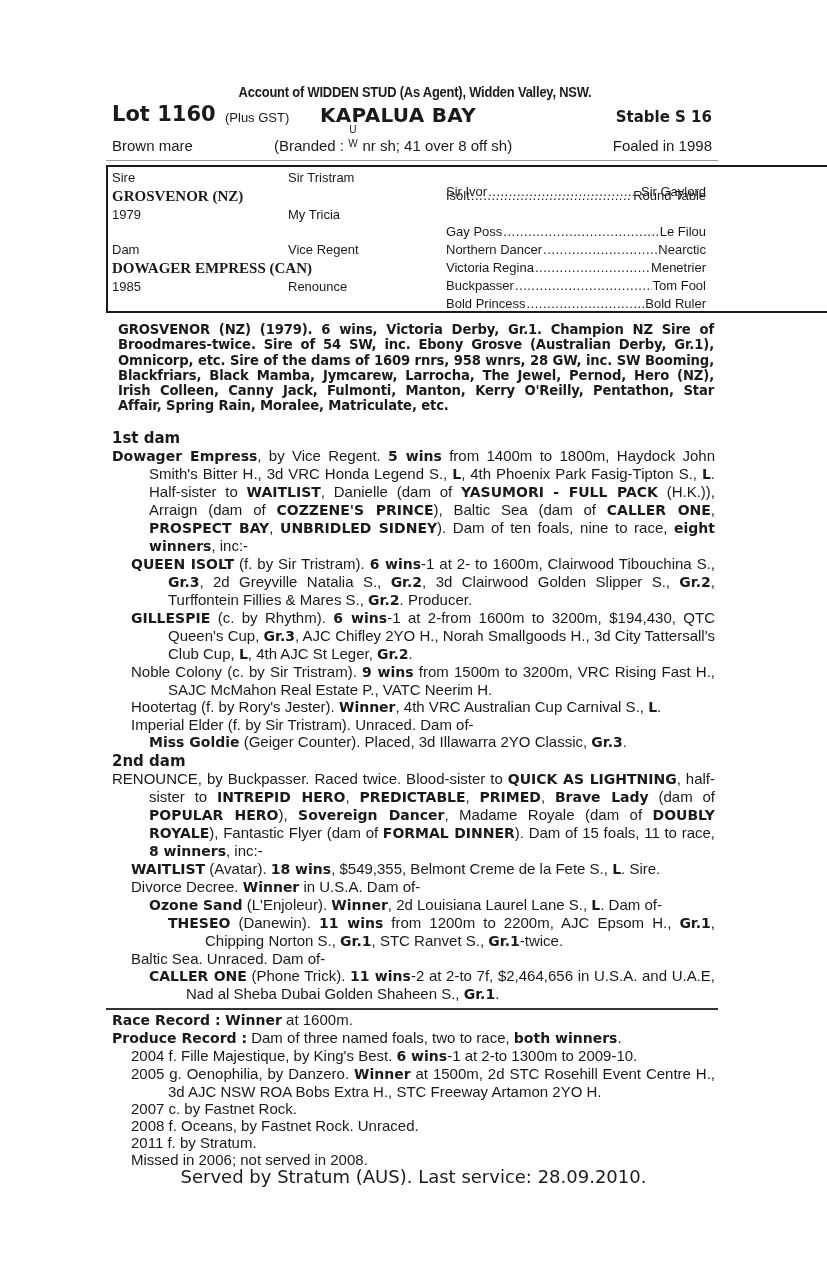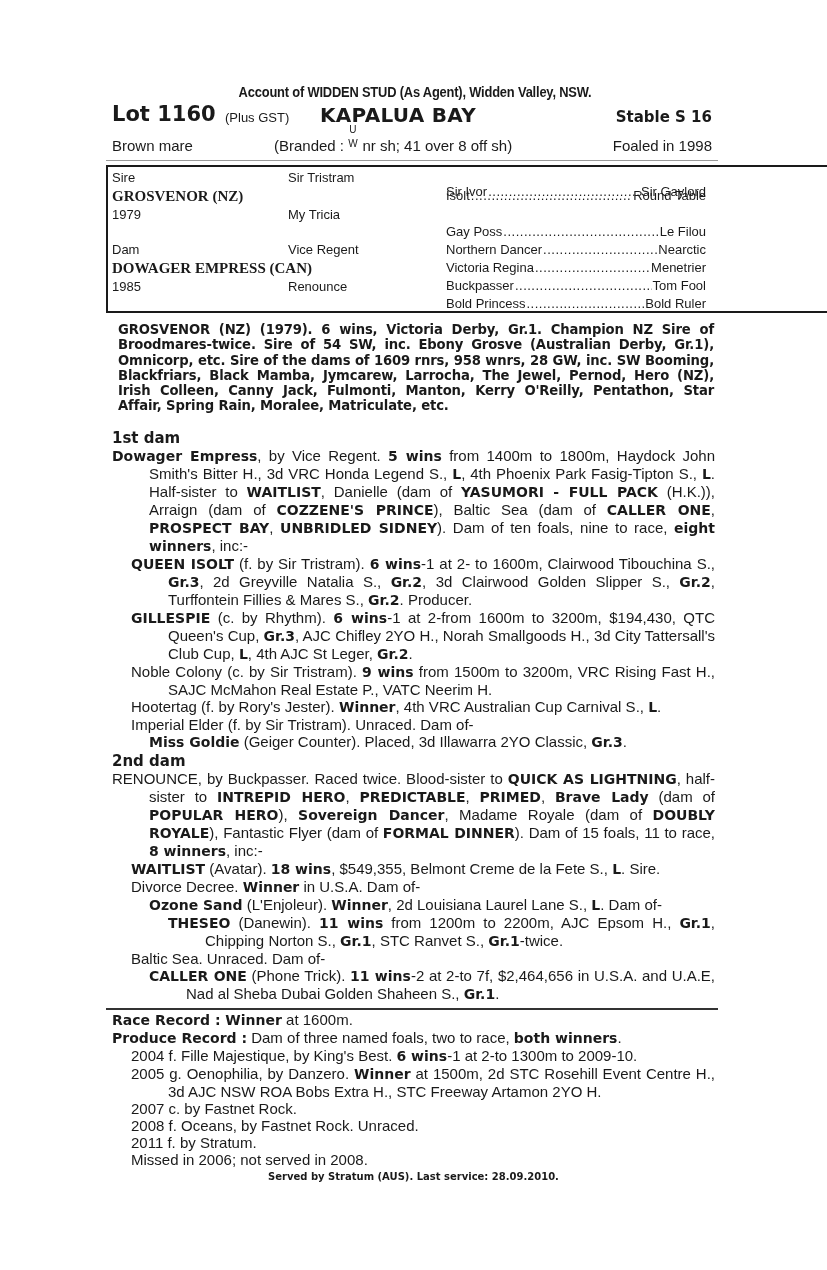--- a/index.html
+++ b/index.html
@@ -194,22 +194,22 @@
       position: absolute;
       top: 1008px;
       left: -6px;
       width: 612px;
       height: 2px;
       background: #333333;
     }
     .center-bold {
       text-align: center;
       font-family: "DejaVu Sans", sans-serif;
-      font-weight: bold;
-      font-size: 10px;
+      font-weight: normal;
+      font-size: 18px;
     }
   </style>
 </head>
 <body>
 
 <div class="page">
 
   <div class="account">Account of WIDDEN STUD (As Agent), Widden Valley, NSW.</div>
 
   <div class="lotline">

